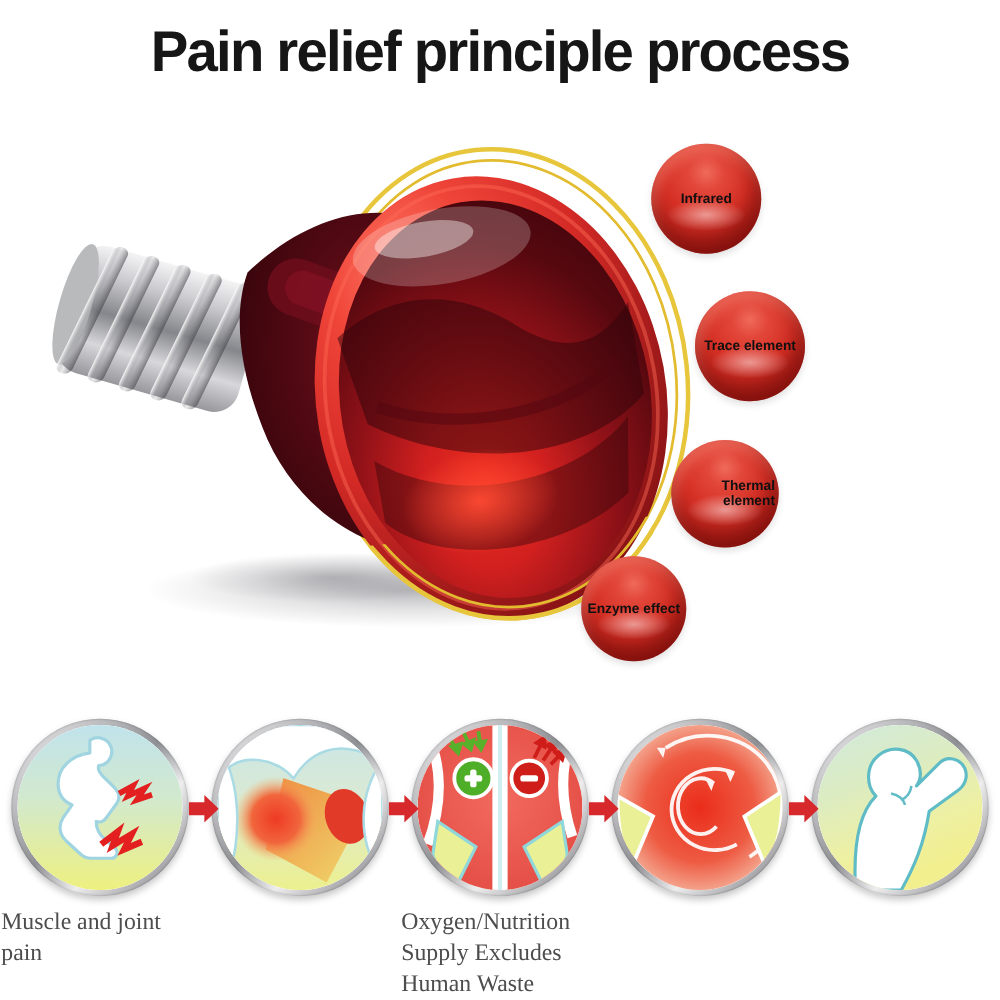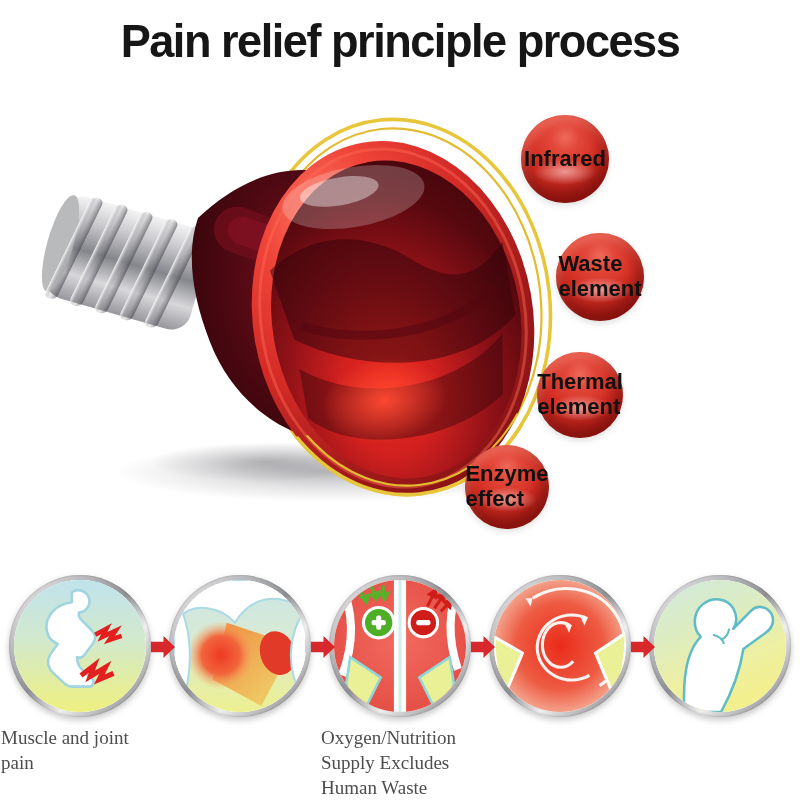--- a/index.html
+++ b/index.html
@@ -12,22 +12,22 @@
     font-size:46px;font-weight:bold;letter-spacing:-1.5px;color:#161616;
     transform:scaleX(.98);margin:0;
   }
 
   
   .bulb-wrap{position:absolute;left:30px;top:100px;width:560px;height:420px;}
 
   
   .ball{
     position:absolute;border-radius:50%;
-    display:flex;align-items:center;justify-content:center;text-align:left;
-    font-weight:bold;color:#101010;line-height:1.12;font-size:22px;
+    display:flex;align-items:center;justify-content:center;text-align:right;
+    font-weight:bold;color:#101010;line-height:1.12;font-size:11px;
     background:radial-gradient(circle at 50% 26%, #ef6a5a 0%, #e2473a 18%, #d63025 45%, #b42119 75%, #991a13 100%);
     box-shadow:inset -5px -11px 16px rgba(96,6,6,.55), inset 3px 7px 9px rgba(255,150,130,.45), 0 3px 6px rgba(0,0,0,.12);
   }
   .ball::before{
     content:'';position:absolute;left:14%;right:14%;top:50%;height:30%;border-radius:50%;
     background:radial-gradient(ellipse at center, rgba(255,255,255,.5) 0%, rgba(255,255,255,0) 70%);
     pointer-events:none;
   }
   .ball span{position:relative;z-index:2;padding:0 3px;}
   .ball-1{left:521px;top:115px;width:88px;height:88px;}
@@ -153,21 +153,21 @@
         <ellipse cx="370" cy="207" rx="150" ry="188" fill="none" stroke="#e8c63b" stroke-width="3.6"></ellipse>
         <ellipse cx="370" cy="207" rx="141" ry="179" fill="none" stroke="#e3bb2e" stroke-width="2.2"></ellipse>
       </g>
     </svg>
   </div>
 
   <div class="ball ball-1">
     <span>Infrared</span>
   </div>
   <div class="ball ball-2">
-    <span>Waste element</span>
+    <span>Trace element</span>
   </div>
   <div class="ball ball-3">
     <span>Thermal element</span>
   </div>
   <div class="ball ball-4">
     <span>Enzyme effect</span>
   </div>
 
   <div class="flow">
 

